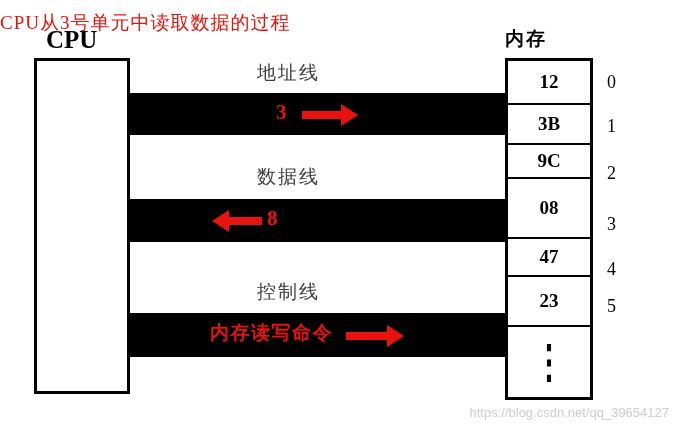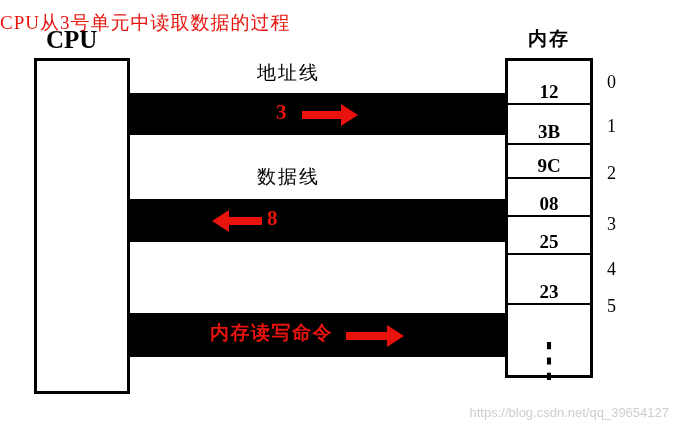--- a/index.html
+++ b/index.html
@@ -8,37 +8,37 @@
     font-family:"Liberation Serif","DejaVu Serif",serif;
     --red:#e8130c; --bus:#000000; --wm:#c8c8c8;
   }
   .title{
     position:absolute;left:0;top:10px;width:675px;text-align:left;
     color:var(--red);font-size:19px;letter-spacing:1px;
   }
   .cpu-label{position:absolute;left:46px;top:26px;font-size:25px;font-weight:bold;color:#000;}
   .cpu-box{position:absolute;left:34px;top:58px;width:90px;height:330px;border:3px solid #000;background:#fff;}
 
-  .bus-label{position:absolute;left:130px;width:317px;text-align:center;font-size:19px;color:#000000;letter-spacing:2px;}
+  .bus-label{position:absolute;left:130px;width:317px;text-align:center;font-size:19px;color:#404040;letter-spacing:2px;}
   .bus-bar{position:absolute;left:130px;width:377px;background:var(--bus);}
   .bus-annotation{position:absolute;color:var(--red);font-size:21px;font-weight:bold;line-height:1.1;}
   .bus-annotation.cjk{font-size:19px;letter-spacing:1.5px;font-family:Liberation Mono, monospace;}
 
   .arrow{position:absolute;}
   .arrow .shaft{position:absolute;top:50%;transform:translateY(-50%);height:8px;background:var(--red);}
   .arrow .head{position:absolute;top:50%;transform:translateY(-50%);width:0;height:0;}
   .arrow.right .shaft{left:0;right:15px;}
   .arrow.right .head{right:0;border-left:17px solid var(--red);border-top:11px solid transparent;border-bottom:11px solid transparent;}
   .arrow.left .shaft{left:15px;right:0;}
   .arrow.left .head{left:0;border-right:17px solid var(--red);border-top:11px solid transparent;border-bottom:11px solid transparent;}
 
-  .mem-label{position:absolute;left:505px;top:26px;width:88px;text-align:center;font-size:19px;font-weight:bold;color:#000;letter-spacing:2px;}
+  .mem-label{position:absolute;left:505px;top:26px;width:88px;font-size:19px;font-weight:bold;color:#000;letter-spacing:2px;}
   .mem-col{position:absolute;left:505px;top:58px;width:82px;border:3px solid #000;background:#fff;}
   .mem-cell{
-    box-sizing:border-box;display:flex;align-items:flex-end;justify-content:center;
+    box-sizing:border-box;display:flex;align-items:center;justify-content:center;
     border-bottom:2px solid #000;font-size:19px;font-weight:bold;color:#000;
   }
   .mem-cell.last{border-bottom:none;}
   .ellipsis{display:inline-block;font-size:30px;font-weight:bold;transform:scaleY(1.5);line-height:1;}
   .mem-addr{position:absolute;left:607px;width:24px;font-size:18px;color:#000;}
 
   .watermark{
     position:absolute;right:6px;bottom:4px;
     font-family:Liberation Sans, sans-serif;
     font-size:13px;color:var(--wm);opacity:.9;
@@ -63,43 +63,44 @@
   </div>
 
   <div class="bus-label" style="top:164px">数据线</div>
   <div class="bus-bar" style="top:199px;height:43px"></div>
   <div class="arrow left" style="left:212px;top:210px;width:50px;height:22px">
     <div class="shaft"></div>
     <div class="head"></div>
   </div>
   <div class="bus-annotation" style="left:267px;top:207px">8</div>
 
+  <div class="bus-label" style="top:279px">控制线</div>
   <div class="bus-bar" style="top:313px;height:44px"></div>
   <div class="bus-annotation cjk" style="left:210px;top:324px">内存读写命令</div>
   <div class="arrow right" style="left:346px;top:326px;width:58px;height:20px">
     <div class="shaft"></div>
     <div class="head"></div>
   </div>
 
   <div class="mem-label">内存</div>
   <div class="mem-col">
     <div class="mem-cell" style="height:44px">
       <span>12</span>
     </div>
     <div class="mem-cell" style="height:40px">
       <span>3B</span>
     </div>
     <div class="mem-cell" style="height:34px">
       <span>9C</span>
     </div>
-    <div class="mem-cell" style="height:38px">
+    <div class="mem-cell" style="height:60px">
       <span>08</span>
     </div>
     <div class="mem-cell" style="height:38px">
-      <span>25</span>
+      <span>47</span>
     </div>
     <div class="mem-cell" style="height:50px">
       <span>23</span>
     </div>
     <div class="mem-cell last" style="height:70px">
       <span class="ellipsis">⋮</span>
     </div>
   </div>
 
   <div class="mem-addr" style="top:72px">0</div>

